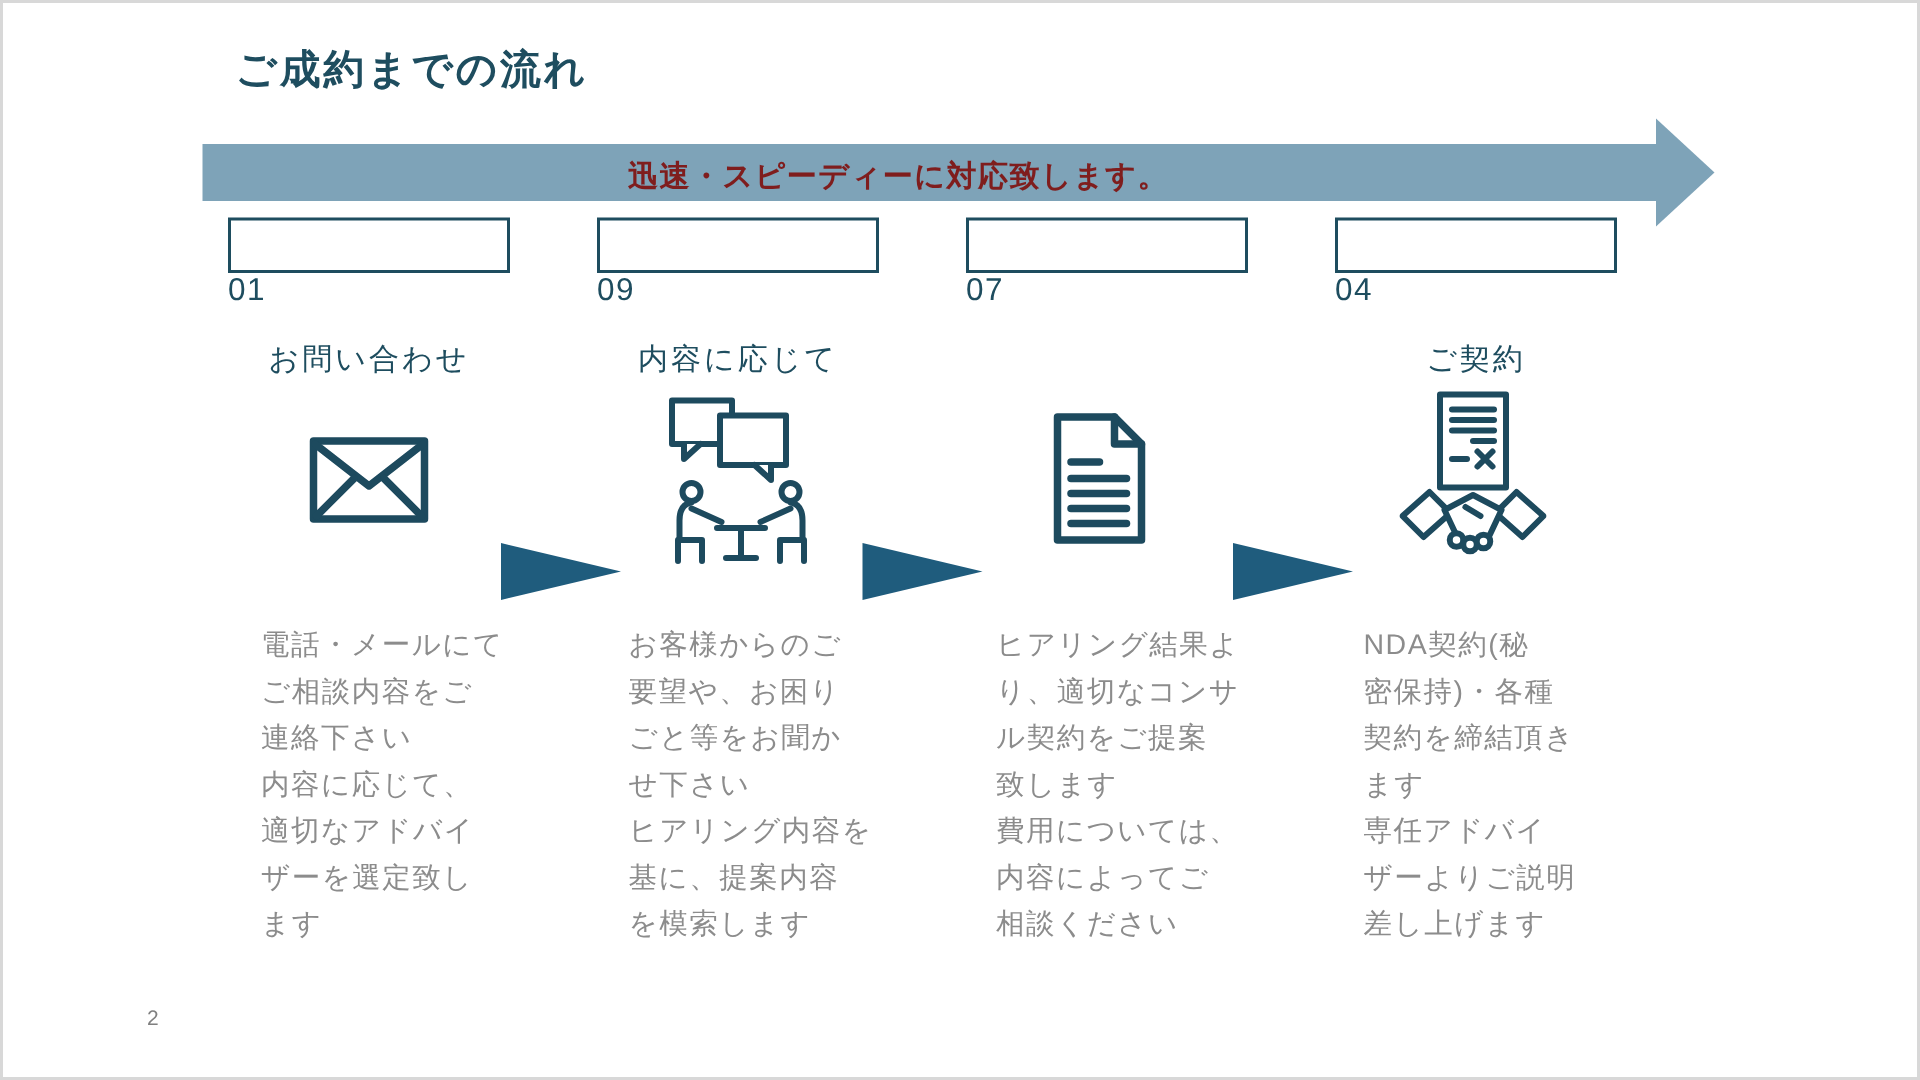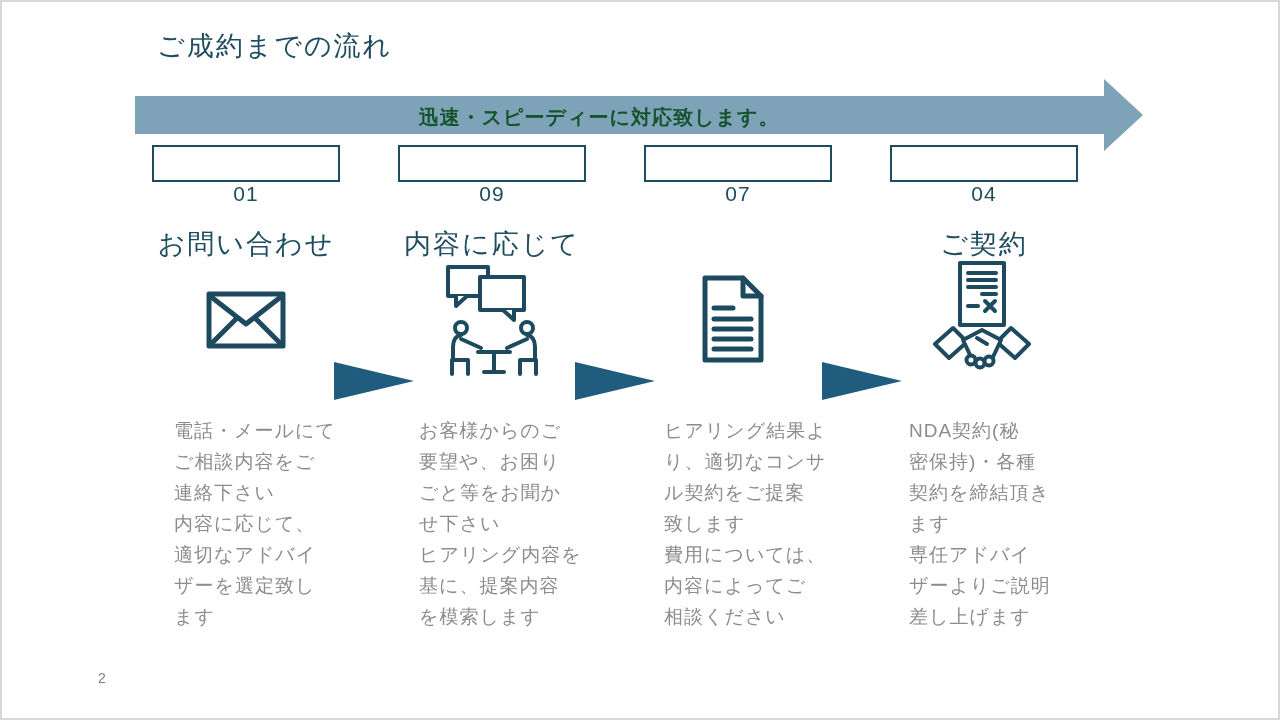--- a/index.html
+++ b/index.html
@@ -4,49 +4,49 @@
 <style>
   html,body{margin:0;padding:0;background:#fff;}
   .slide{
     position:relative;width:1280px;height:720px;
     box-sizing:border-box;border:2px solid #d8d8d8;
     background:#fff;overflow:hidden;
     font-family:"Liberation Sans",sans-serif;
   }
   .title{
     position:absolute;left:155px;top:26px;margin:0;
-    font-size:27px;font-weight:400;letter-spacing:2px;color:#1e4d5f;
+    font-size:27px;font-weight:700;letter-spacing:2px;color:#1e4d5f;
   }
   
   .arrow-body{
     position:absolute;left:133px;top:94px;width:969px;height:38px;
     background:#7ea3b8;
   }
   .arrow-head{
     position:absolute;left:1102px;top:77px;width:0;height:0;
     border-top:36px solid transparent;border-bottom:36px solid transparent;
     border-left:39px solid #7ea3b8;
   }
   .banner-text{
     position:absolute;left:133px;top:102px;width:928px;
-    text-align:center;color:#14532d;font-size:20px;font-weight:bold;
+    text-align:center;color:#7f1d1d;font-size:20px;font-weight:bold;
     letter-spacing:1px;
   }
   
   .step-box{
     position:absolute;top:143px;width:188px;height:37px;
     box-sizing:border-box;border:2px solid #1e4d5f;background:#fff;
   }
   .step-number{
-    position:absolute;top:180px;width:188px;text-align:center;
+    position:absolute;top:180px;width:188px;text-align:left;
     font-size:21px;color:#1e4d5f;letter-spacing:1px;
   }
   .step-title{
     position:absolute;top:224px;width:188px;text-align:center;
-    font-size:27px;letter-spacing:2px;color:#1e4d5f;
+    font-size:20px;letter-spacing:2px;color:#1e4d5f;
   }
   .step-icon{position:absolute;}
   .step-desc{
     position:absolute;top:413px;width:170px;
     font-size:19px;line-height:31px;letter-spacing:1px;color:#8c8c8c;
     white-space:pre-line;
   }
   .flow-triangle{
     position:absolute;top:360px;width:0;height:0;
     border-top:19px solid transparent;border-bottom:19px solid transparent;

